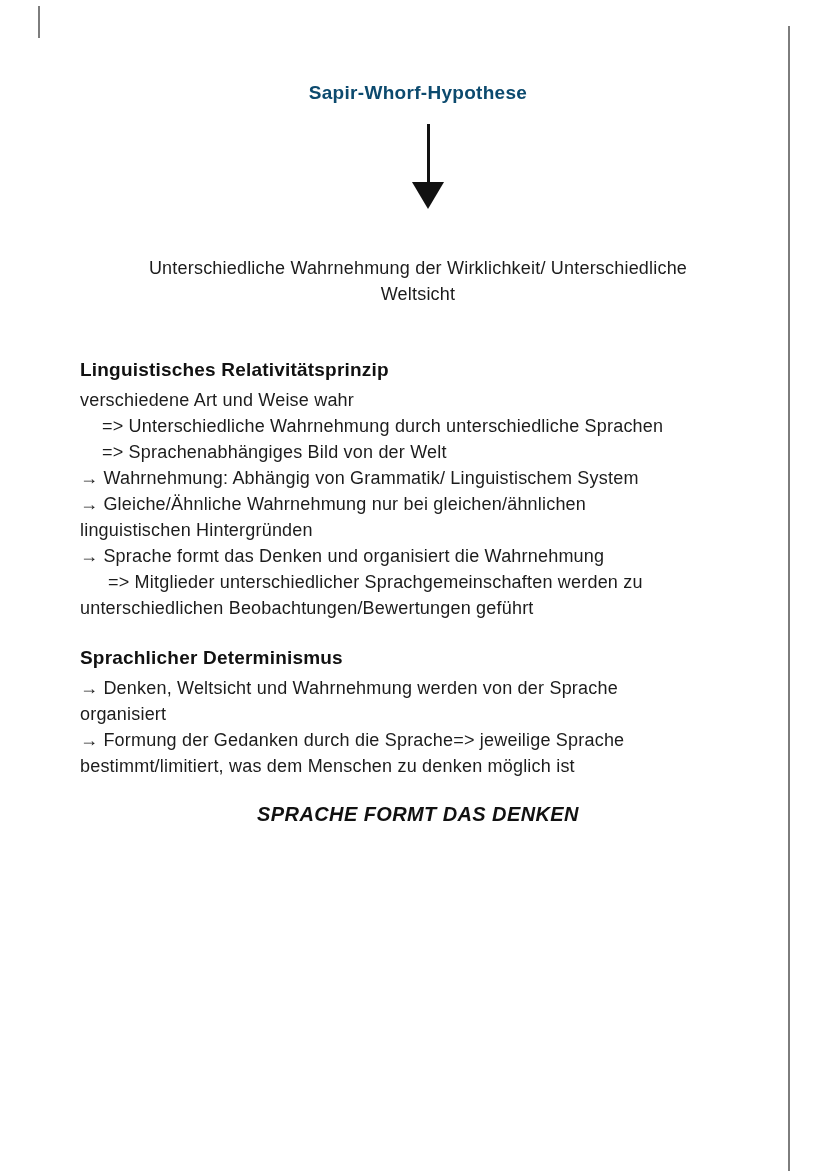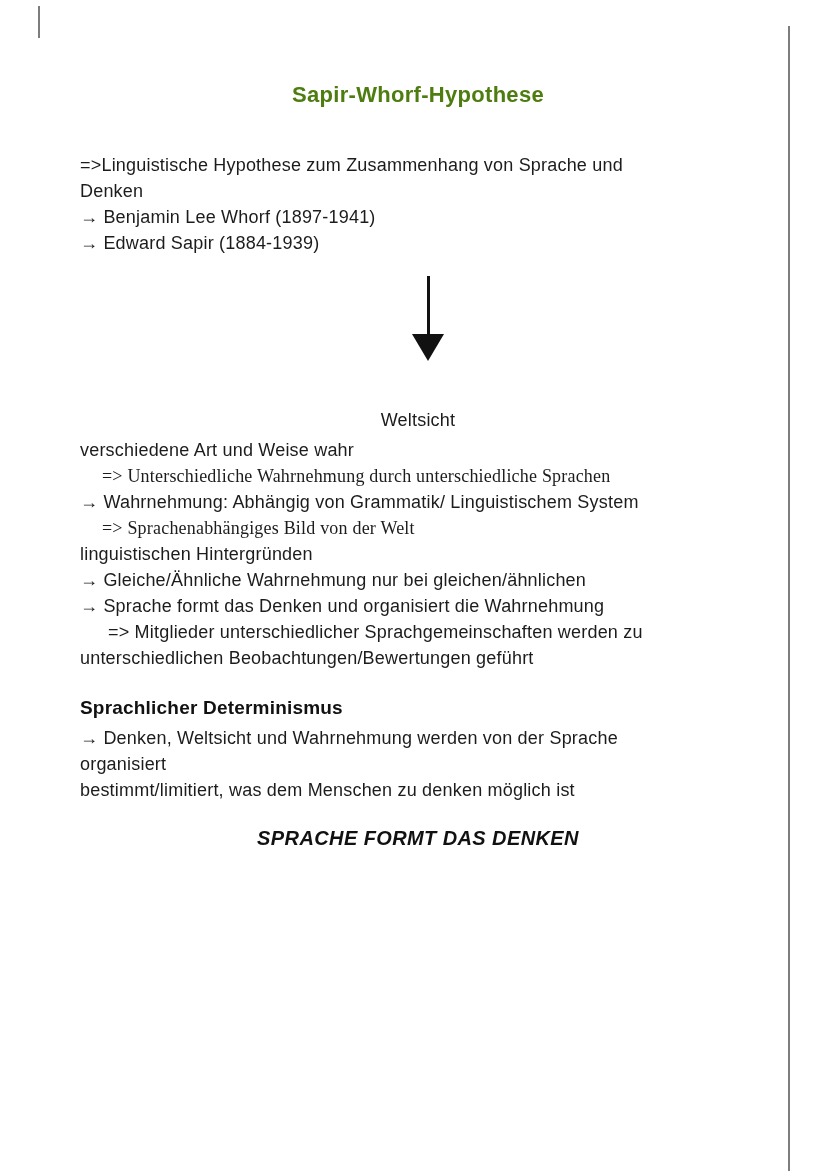--- a/index.html
+++ b/index.html
@@ -13,24 +13,24 @@
   }
   .edge-line { position: absolute; background: #7d7d7d; }
   .edge-right { left: 788px; top: 26px; bottom: 0; width: 2px; }
   .edge-top-left { left: 38px; top: 6px; width: 2px; height: 32px; }
 
   .content { position: absolute; left: 80px; top: 0; width: 676px; }
 
   .doc-title {
     margin-top: 82px;
     text-align: center;
-    font-size: 22px;
+    font-size: 19px;
     font-weight: bold;
     letter-spacing: 0.3px;
-    color: #4d7c0f;
+    color: #0c4a6e;
   }
 
   .body-text { font-size: 18px; line-height: 26px; letter-spacing: 0.2px; }
 
   .intro { margin-top: 44px; }
 
   .flow-top { margin-top: 54px; text-align: center; }
 
   .flow-arrow { width: 32px; margin: 20px auto 0 auto; position: relative; left: 10px; }
   .flow-arrow .stem { width: 3px; height: 58px; background: #111; margin: 0 auto; }
@@ -48,21 +48,21 @@
     font-weight: bold;
     line-height: 26px;
     color: #111;
     letter-spacing: 0.2px;
   }
   .sec-relativity .section-heading { margin-top: 50px; }
   .sec-determinism .section-heading { margin-top: 24px; }
   .section-lines { margin-top: 4px; }
 
   .line { min-height: 26px; }
-  .ind  { padding-left: 22px; font-family: Liberation Serif, serif; }
+  .ind  { padding-left: 22px; }
   .ind2 { padding-left: 28px; }
 
   .footer-slogan {
     margin-top: 24px;
     text-align: center;
     font-size: 20px;
     font-weight: bold;
     font-style: italic;
     letter-spacing: 0.4px;
     color: #111;
@@ -71,55 +71,52 @@
 </head>
 <body>
 
 <div class="edge-line edge-top-left"></div>
 <div class="edge-line edge-right"></div>
 
 <div class="content">
 
   <div class="doc-title">Sapir-Whorf-Hypothese</div>
 
-  <div class="intro body-text">
-    <div class="line">=&gt;Linguistische Hypothese zum Zusammenhang von Sprache und</div>
-    <div class="line">Denken</div>
-    <div class="line">→ Benjamin Lee Whorf (1897-1941)</div>
-    <div class="line">→ Edward Sapir (1884-1939)</div>
-  </div>
 
 
   <div class="flow-arrow">
     <div class="stem"></div>
     <div class="head"></div>
   </div>
 
   <div class="flow-bottom body-text">
+    <div class="line">Unterschiedliche Wahrnehmung der Wirklichkeit/ Unterschiedliche</div>
     <div class="line">Weltsicht</div>
   </div>
 
   <div class="sec-relativity">
+    <div class="section-heading">Linguistisches Relativitätsprinzip</div>
     <div class="section-lines body-text">
       <div class="line">verschiedene Art und Weise wahr</div>
       <div class="line ind">=&gt; Unterschiedliche Wahrnehmung durch unterschiedliche Sprachen</div>
+      <div class="line ind">=&gt; Sprachenabhängiges Bild von der Welt</div>
       <div class="line">→ Wahrnehmung: Abhängig von Grammatik/ Linguistischem System</div>
-      <div class="line ind">=&gt; Sprachenabhängiges Bild von der Welt</div>
+      <div class="line">→ Gleiche/Ähnliche Wahrnehmung nur bei gleichen/ähnlichen</div>
       <div class="line">linguistischen Hintergründen</div>
-      <div class="line">→ Gleiche/Ähnliche Wahrnehmung nur bei gleichen/ähnlichen</div>
       <div class="line">→ Sprache formt das Denken und organisiert die Wahrnehmung</div>
       <div class="line ind2">=&gt; Mitglieder unterschiedlicher Sprachgemeinschaften werden zu</div>
       <div class="line">unterschiedlichen Beobachtungen/Bewertungen geführt</div>
     </div>
   </div>
 
   <div class="sec-determinism">
     <div class="section-heading">Sprachlicher Determinismus</div>
     <div class="section-lines body-text">
       <div class="line">→ Denken, Weltsicht und Wahrnehmung werden von der Sprache</div>
       <div class="line">organisiert</div>
+      <div class="line">→ Formung der Gedanken durch die Sprache=&gt; jeweilige Sprache</div>
       <div class="line">bestimmt/limitiert, was dem Menschen zu denken möglich ist</div>
     </div>
   </div>
 
   <div class="footer-slogan">SPRACHE FORMT DAS DENKEN</div>
 
 </div>
 
 </body></html>

